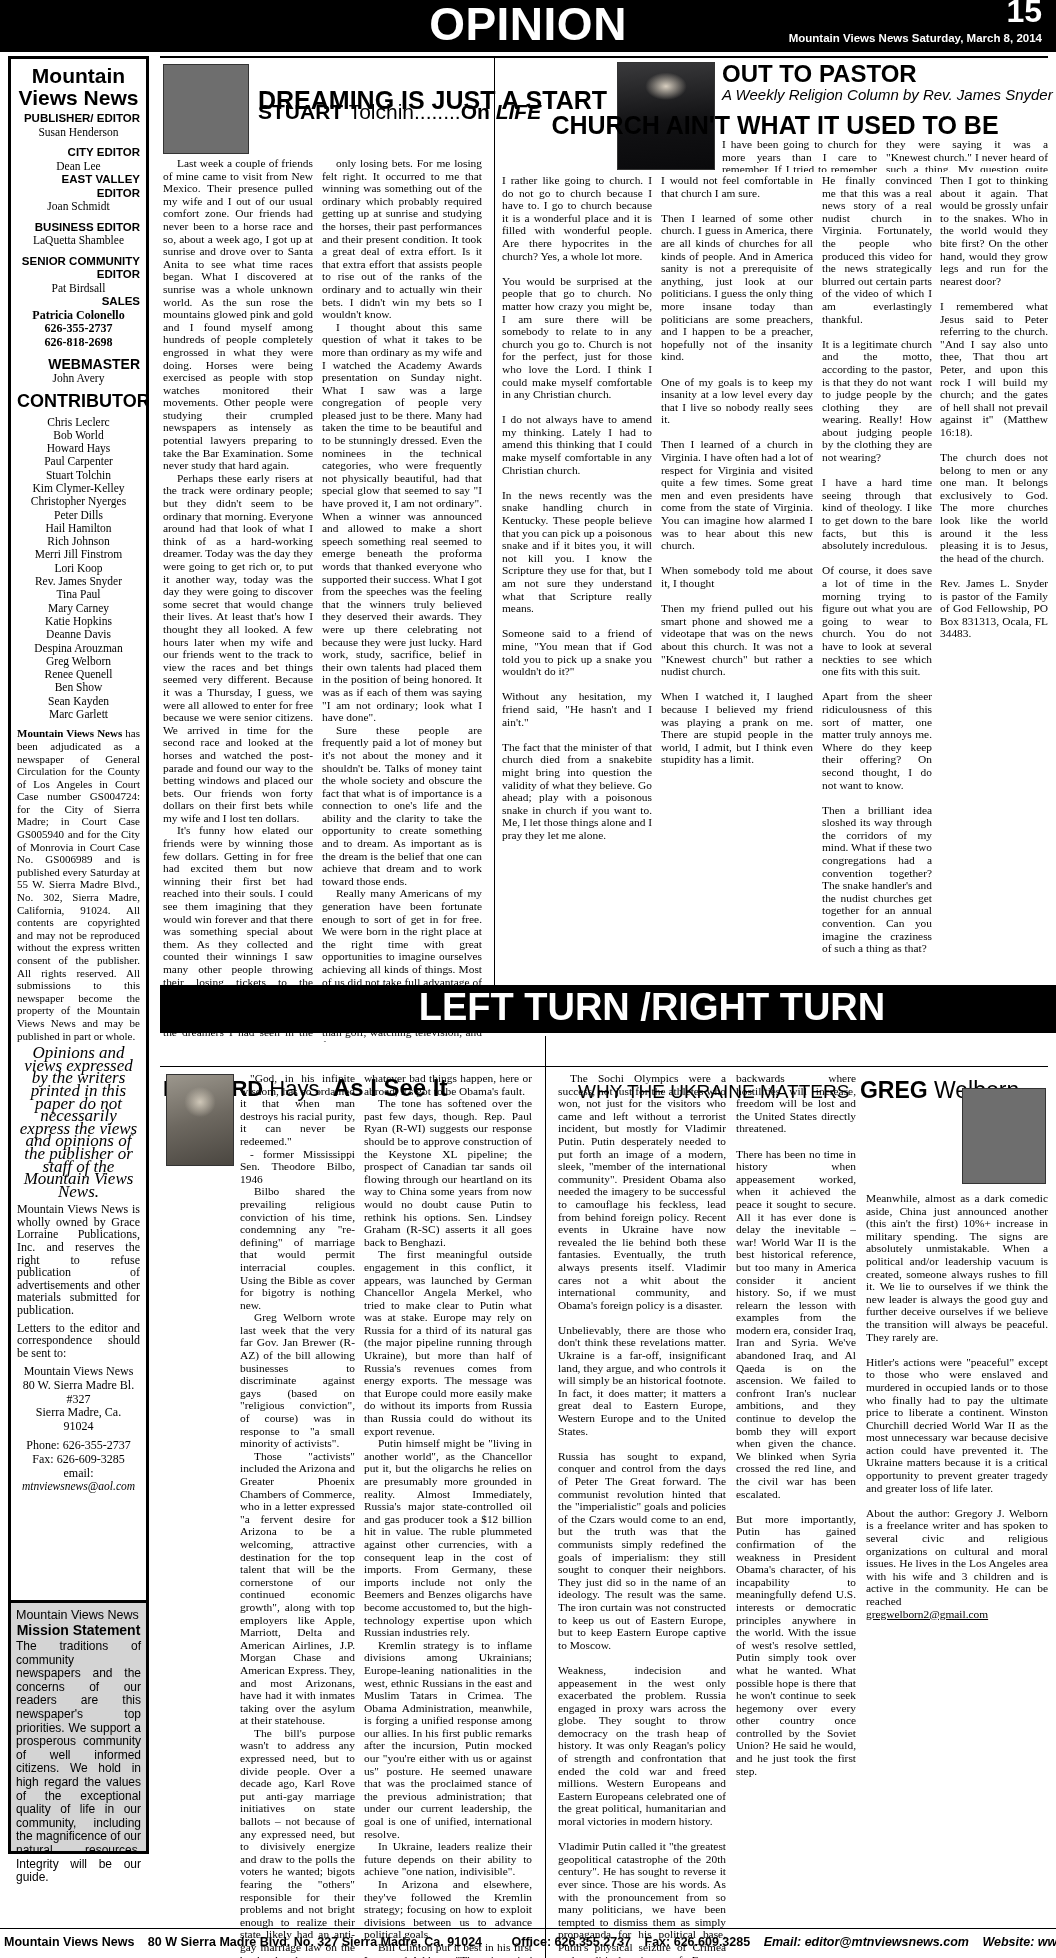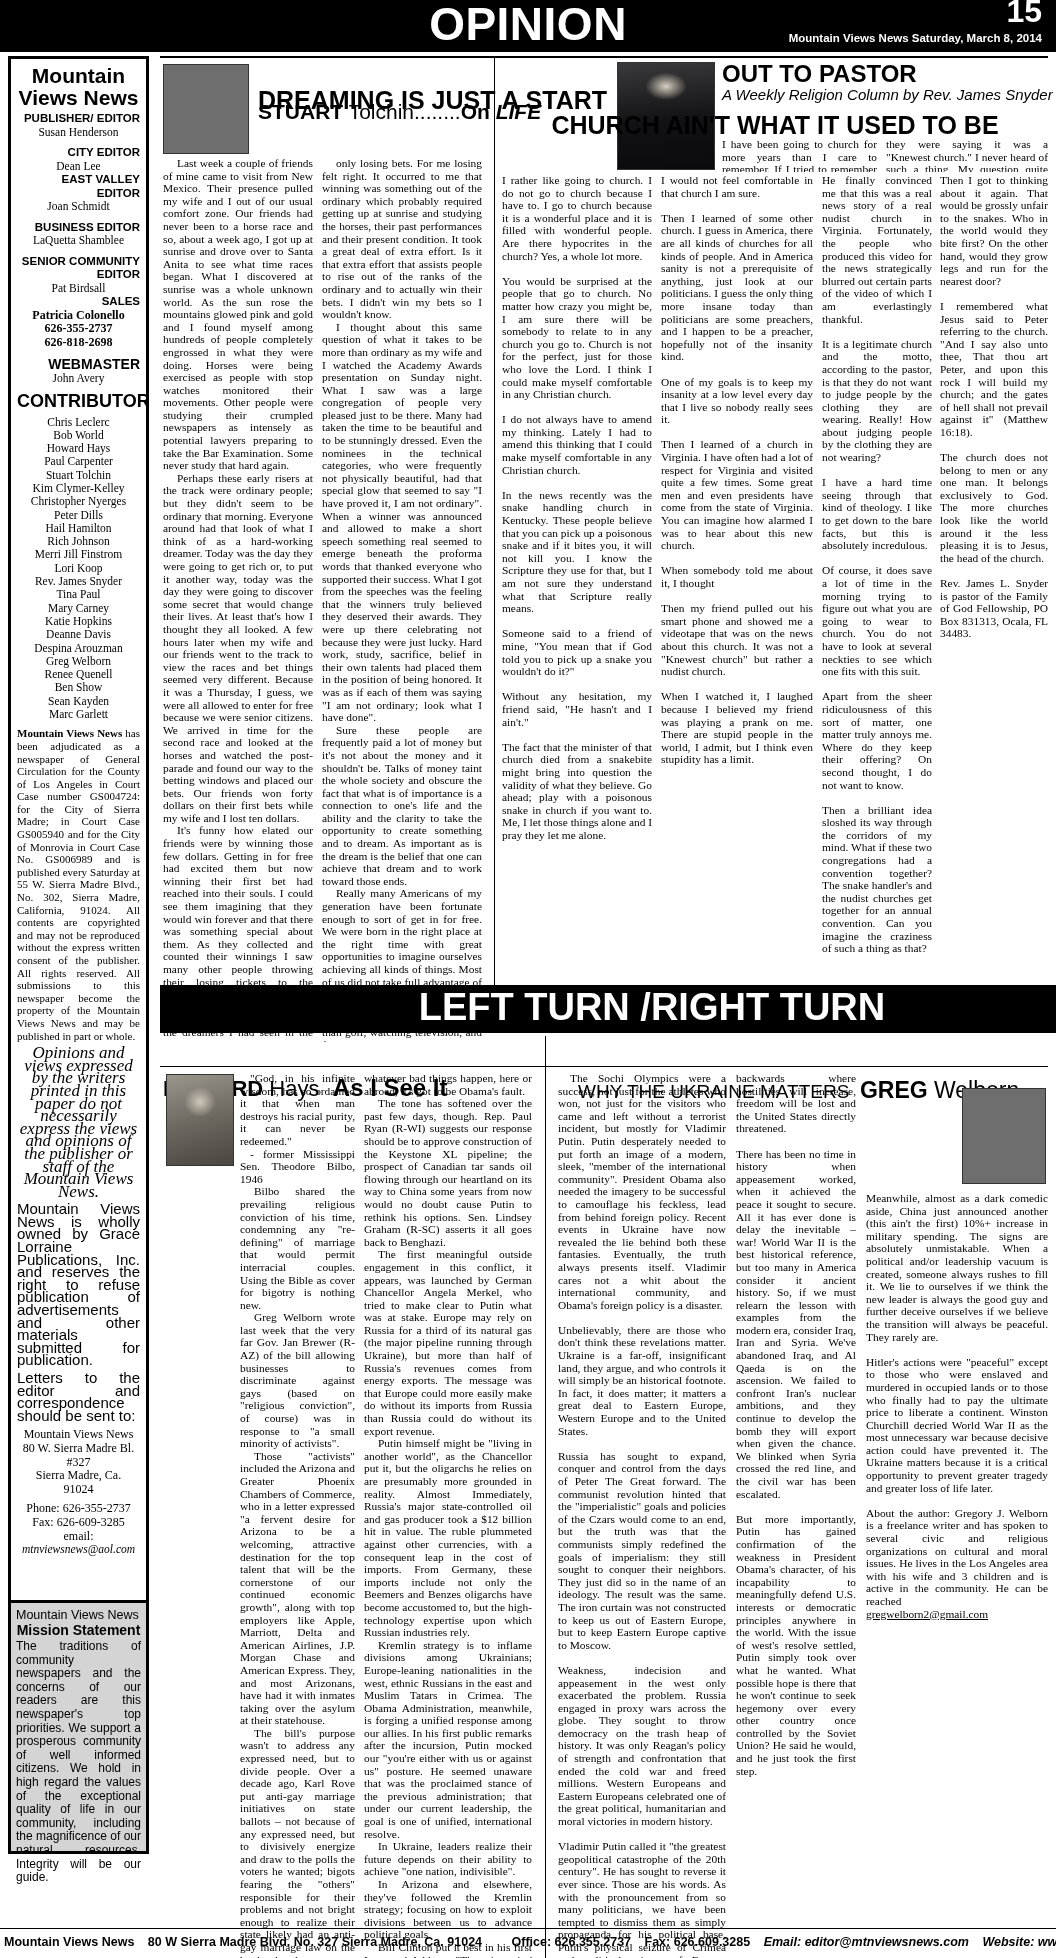--- a/index.html
+++ b/index.html
@@ -72,22 +72,22 @@
     font-size:11px; line-height:12.6px;
     text-align:justify; margin-top:6px;
   }
   .legal b { font-weight:bold; }
   .legal-ital {
     font-family:"Liberation Serif", serif;
     font-style:italic; font-size:17px; line-height:12.6px;
     text-align:center; margin-top:5px;
   }
   .legal-blk {
-    font-family:Liberation Sans, sans-serif;
-    font-size:15px; line-height:12.6px; text-align:justify; margin-top:5px;
+    font-family:Liberation Serif, serif;
+    font-size:12px; line-height:12.6px; text-align:justify; margin-top:5px;
   }
   .addr {
     font-family:"Liberation Serif", serif;
     font-size:12px; line-height:13.6px; text-align:center; margin-top:6px;
   }
   .addr .em { font-style:italic; font-size:11.5px; }
 
   
   .mission {
     position:absolute; left:8px; top:1548px; width:141px; height:254px;

